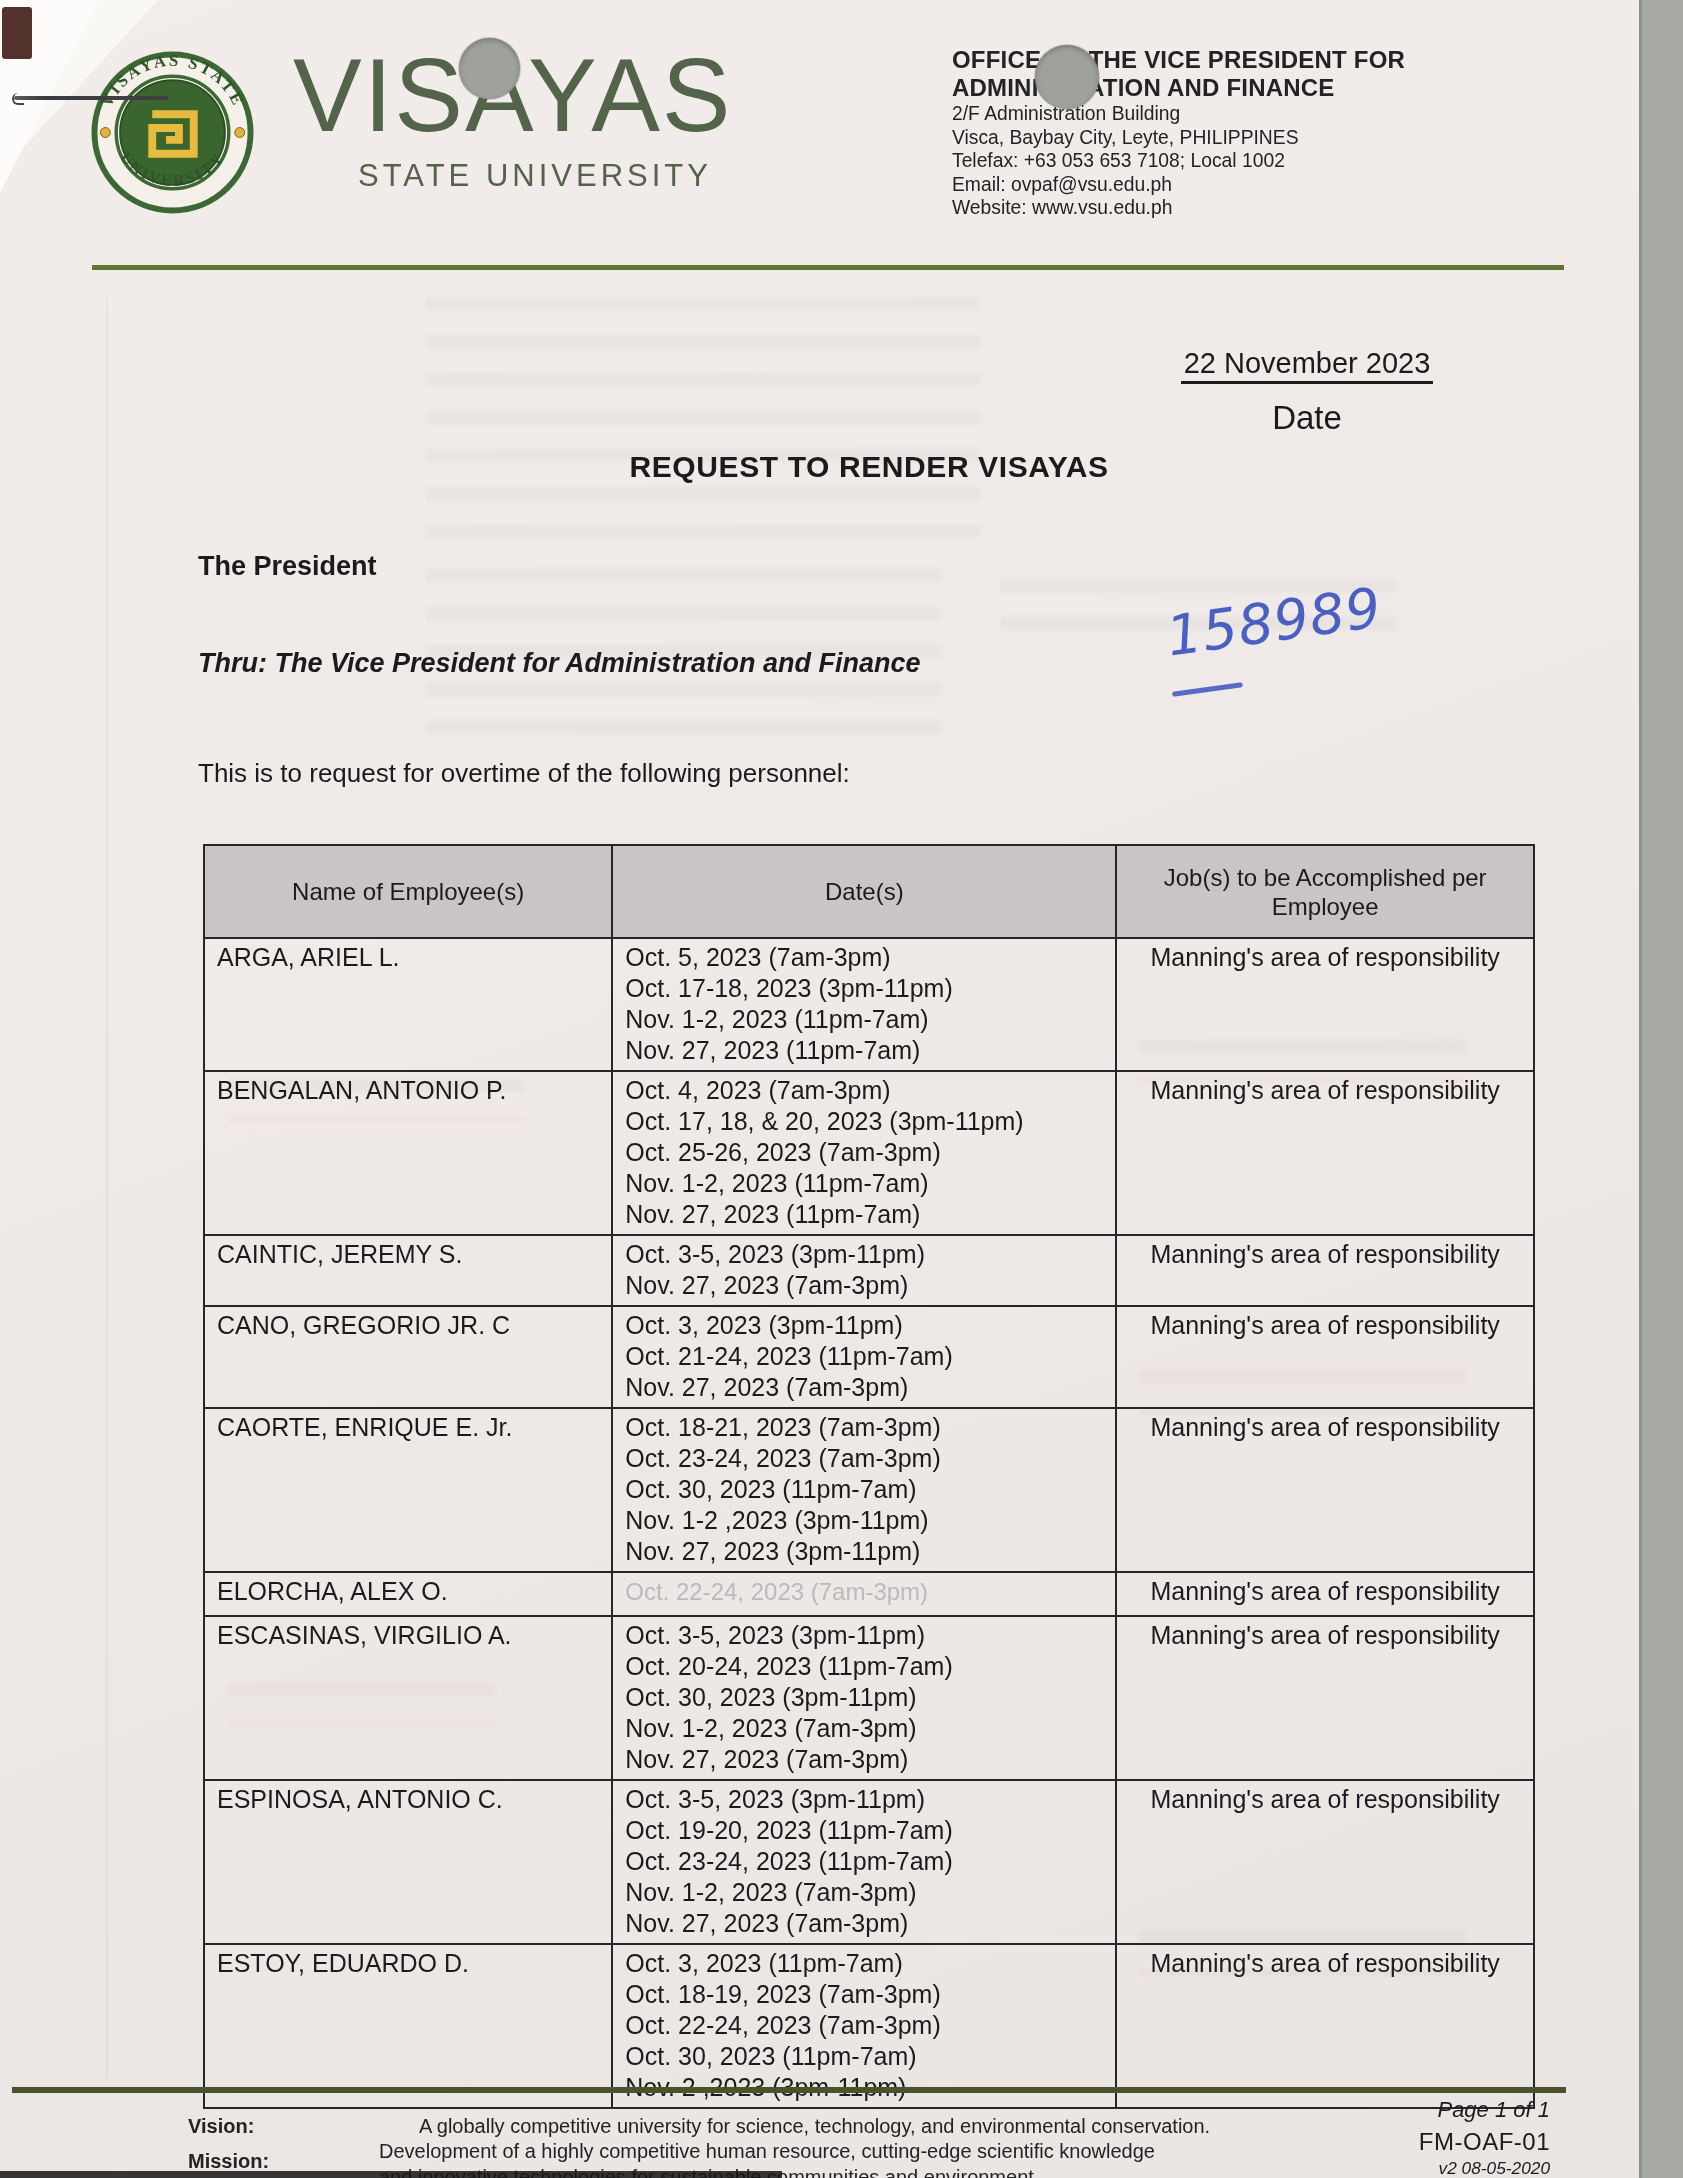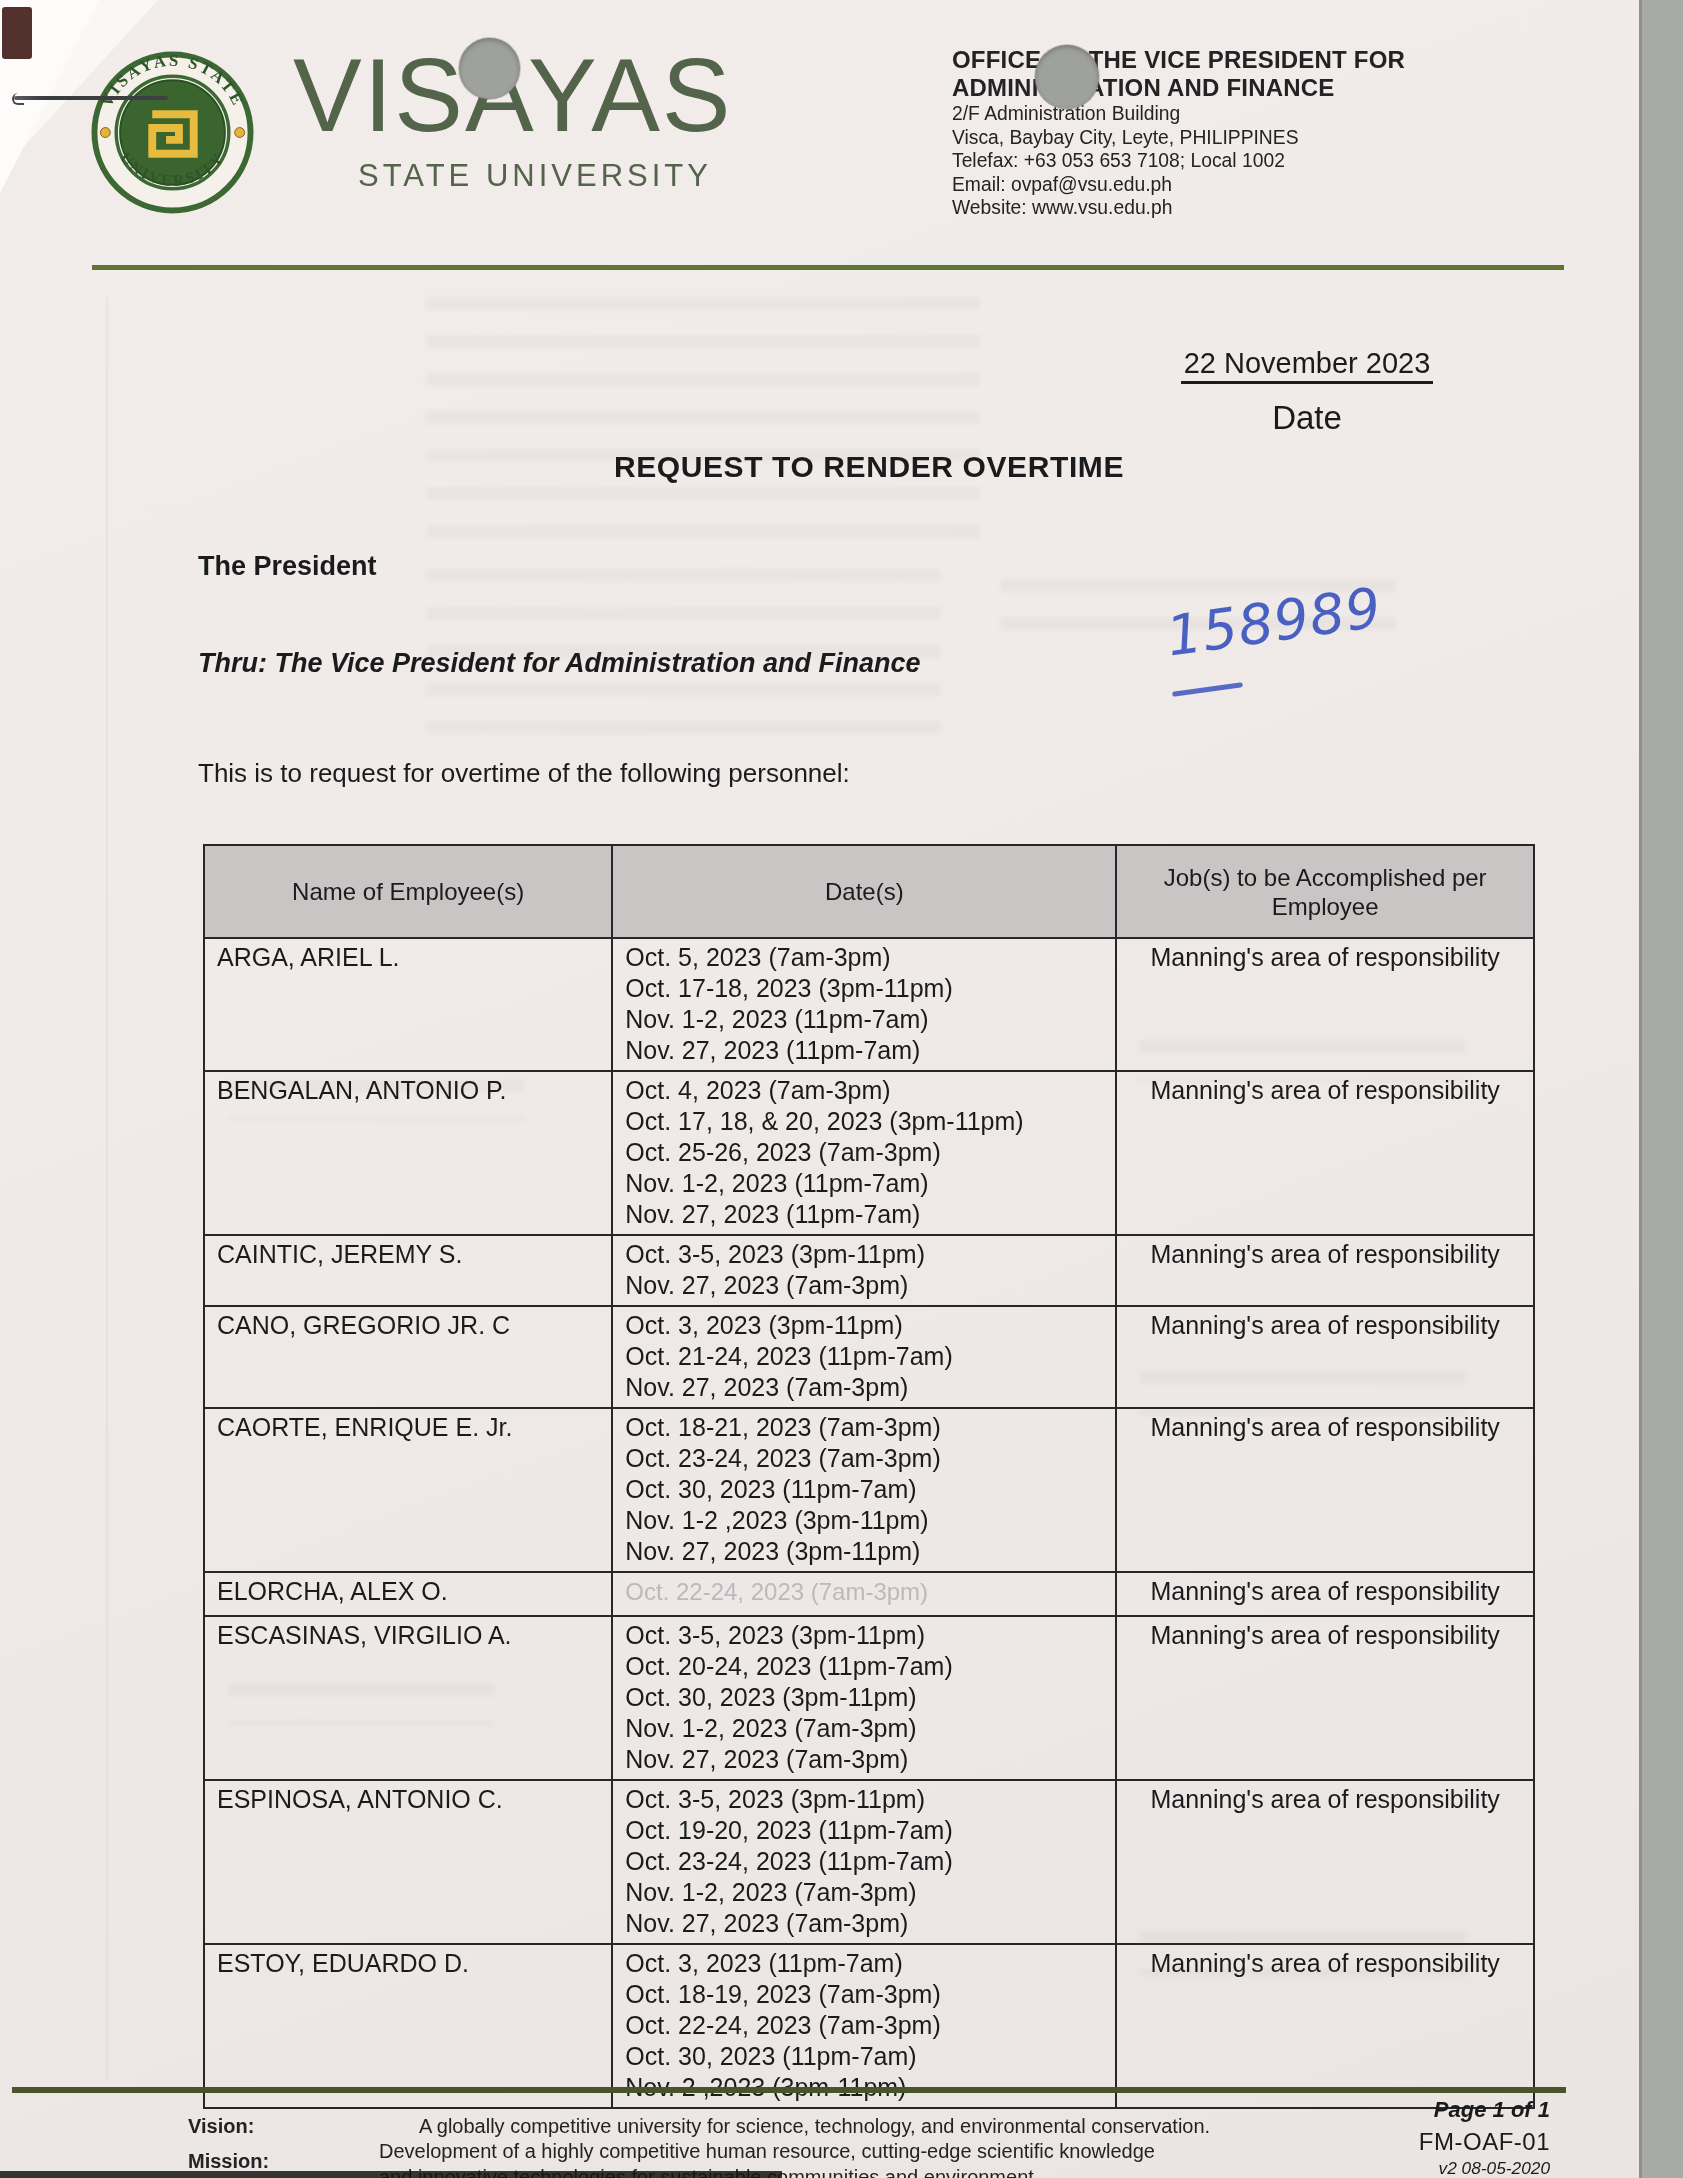--- a/index.html
+++ b/index.html
@@ -60,21 +60,21 @@
   td.c-name { font-size:25px; }
   td.c-dates div { white-space:nowrap; }
   td.c-job { text-align:center; vertical-align:middle; padding:3px 18px; }
   tr.min-row td { height:44px; }
   .ghost-line { color:rgba(148,145,155,.55); filter:blur(0.6px); font-size:24px; }
   
   .rule-bottom { position:absolute; left:12px; top:2087px; width:1554px; height:6px; background:#49542a; }
   .f-label { position:absolute; left:188px; font-size:20px; font-weight:bold; color:#232326; }
   .f-text  { position:absolute; left:379px; font-size:20px; color:#232326; }
   .page-num { position:absolute; left:1317px; top:2097px; width:233px; text-align:right;
-    font-size:22px; font-weight:bold; font-style:italic; }
+    font-size:22px; font-weight:normal; font-style:italic; }
   .form-code { position:absolute; left:1317px; top:2128px; width:233px; text-align:right;
     font-size:24px; font-weight:normal; letter-spacing:0.5px; }
   .form-version { position:absolute; left:1317px; top:2158px; width:233px; text-align:right;
     font-size:17.3px; font-style:italic; }
 </style>
 </head>
 <body>
 
 <div class="page">
 
@@ -131,21 +131,21 @@
   <div class="hole hole2"></div>
   <div class="paperclip-wire"></div>
 
   <div class="rule-top"></div>
 
   <div class="date-block">
     <span class="date-value">22 November 2023</span>
     <div class="date-label">Date</div>
   </div>
 
-  <div class="doc-title">REQUEST TO RENDER OVERTIME</div>
+  <div class="doc-title">REQUEST TO RENDER VISAYAS</div>
   <div class="addressee">The President</div>
   <div class="thru-line">Thru: The Vice President for Administration and Finance</div>
   <div class="handwritten">158989</div>
   <div class="hw-underline"></div>
   <div class="intro-line">This is to request for overtime of the following personnel:</div>
 
   <div class="table-wrap">
     <table class="ot">
       <colgroup>
         <col style="width:30.7%">

